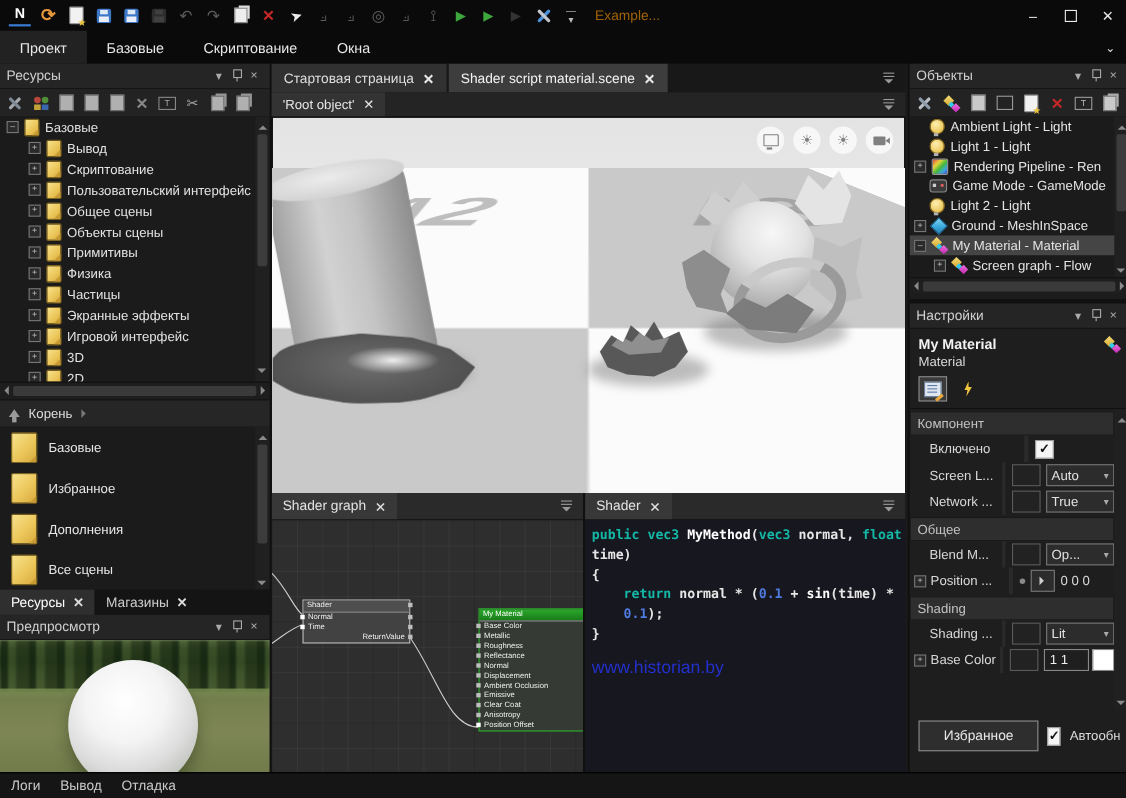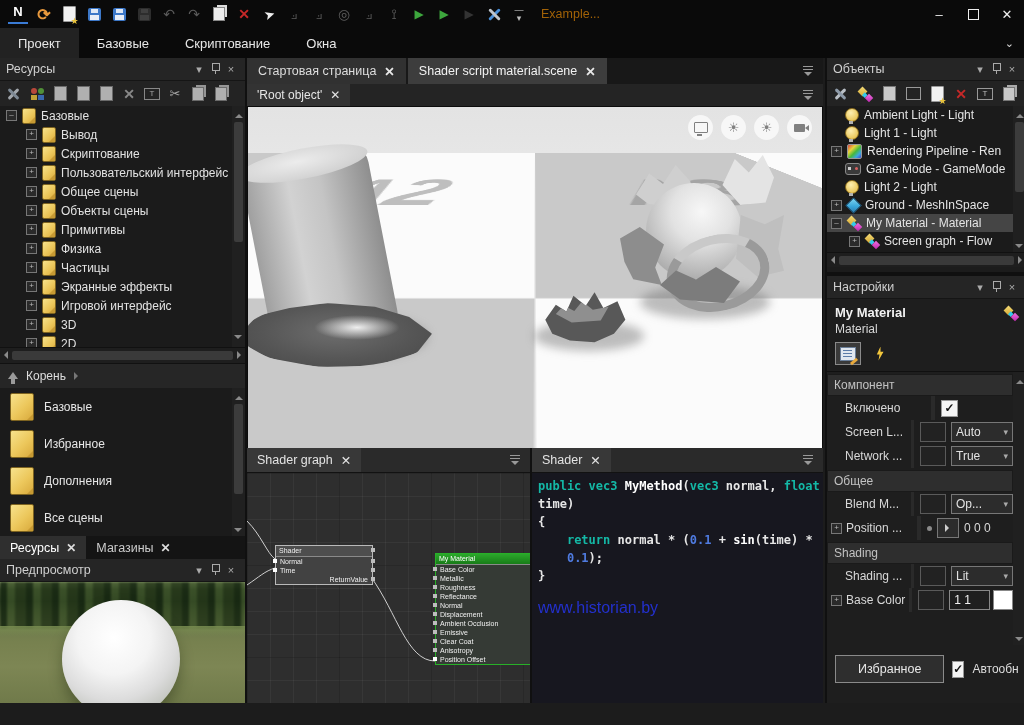--- a/index.html
+++ b/index.html
@@ -799,13 +799,18 @@
         </div>
       </div>
       <div class="set-bottom">
         <div class="btn">Избранное</div>
         <div class="cb checked">✓</div>
         <span style="white-space:nowrap;overflow:hidden;">Автообновле</span>
       </div>
     </div>
   </div>
 
+  <div class="statusbar" id="status-bar">
+      <span>Логи</span>
+      <span>Вывод</span>
+      <span>Отладка</span>
+    </div>
 </div>
 
 </body></html>

